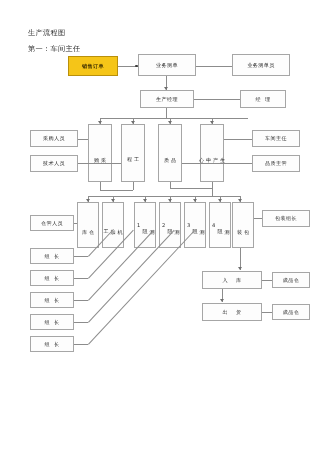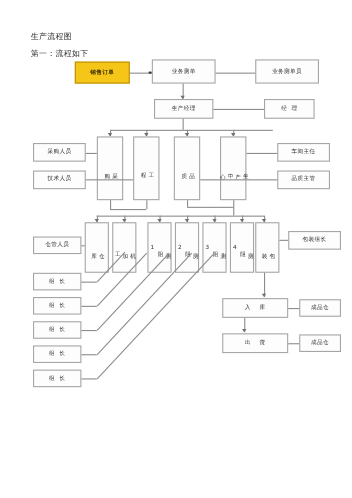--- a/index.html
+++ b/index.html
@@ -96,21 +96,21 @@
     background: #3c3c3c;
     border-radius: 50%;
   }
 </style>
 </head>
 <body>
 
 <div id="root">
 
   <div class="heading" id="title-main">生产流程图</div>
-  <div class="heading" id="title-sub">第一：流程如下</div>
+  <div class="heading" id="title-sub">第一：车间主任</div>
 
   <div class="node accent" style="left:68px; top:56px; width:50px; height:20px;">销售订单</div>
 
   <div class="node" style="left:138px; top:54px; width:58px; height:22px;">业务测单</div>
 
   <div class="node" style="left:232px; top:54px; width:58px; height:22px;">业务测单员</div>
 
   <div class="ln h" style="left:118px; top:66px; width:20px;"></div>
   <div class="dot" style="left:135px; top:64.7px;"></div>
 

